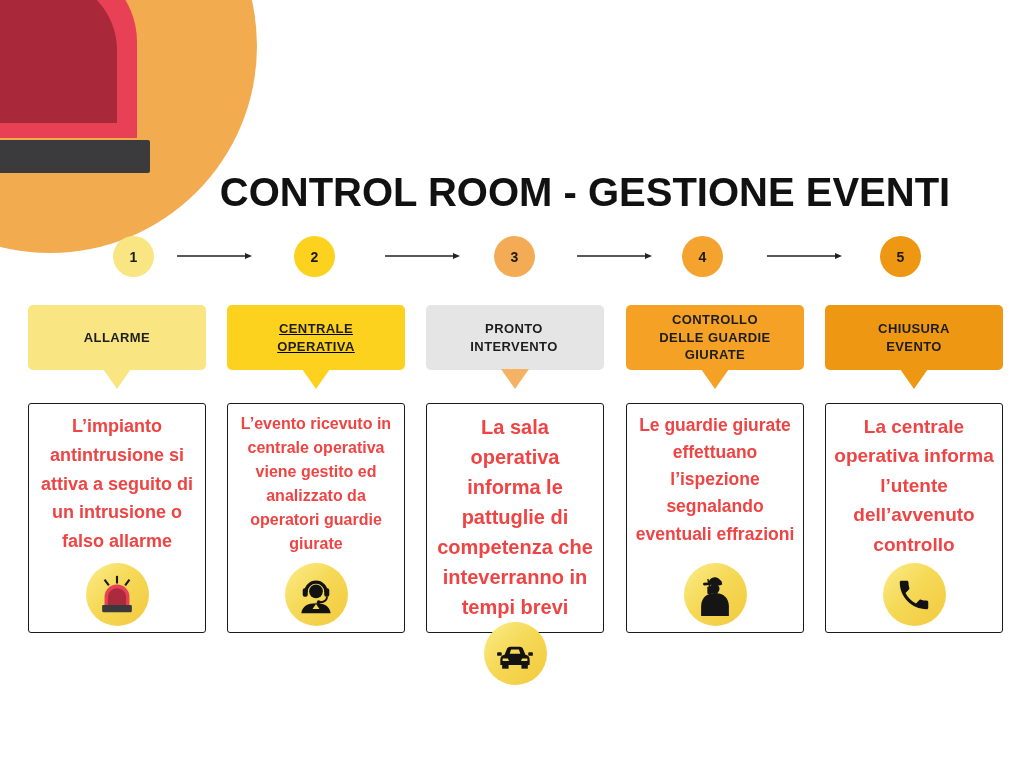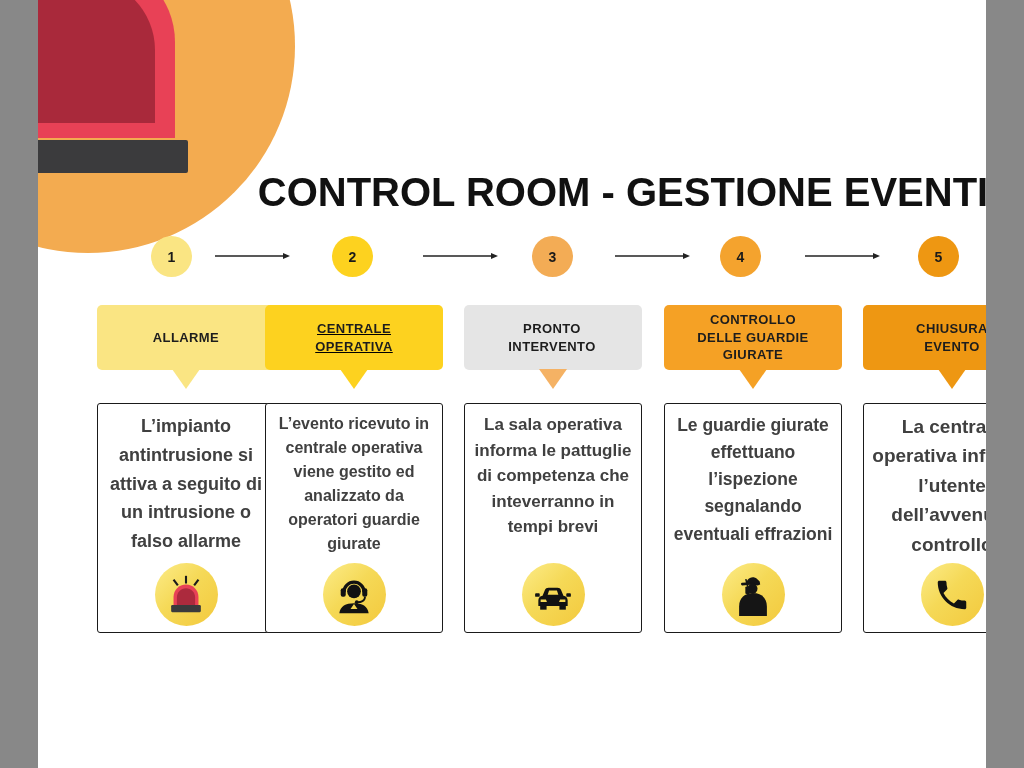--- a/index.html
+++ b/index.html
@@ -1,17 +1,17 @@
 <!DOCTYPE html>
 <html><head>
 <meta charset="utf-8">
 <style>
   html,body{margin:0;padding:0;background:#888;}
   .page{
-    position:relative; width:948px; height:768px; overflow:hidden;
+    position:relative; width:1024px; height:768px; overflow:hidden;
     background:#FFFFFF; font-family:"Liberation Sans", sans-serif;
     margin:0 auto;
   }
   
   .deco-circle{position:absolute; left:-157px; top:-161px; width:414px; height:414px; border-radius:50%;}
   .siren-outer{position:absolute; left:-28px; top:-40px; width:165px; height:178px; border-radius:82px 82px 0 0;}
   .siren-inner{position:absolute; left:-28px; top:-22px; width:145px; height:145px; border-radius:72px 72px 0 0;}
   .siren-base{position:absolute; left:-6px; top:140px; width:156px; height:33px; border-radius:2px;}
   
   .title{
@@ -23,42 +23,42 @@
   .num-circle{
     position:absolute; top:236px; width:41px; height:41px; border-radius:50%;
     display:flex; align-items:center; justify-content:center;
     font-size:14px; font-weight:bold; color:#1a1a1a;
   }
   .nc1{left:113px;} .nc2{left:294px;} .nc3{left:494px;} .nc4{left:682px;} .nc5{left:880px;}
   .arrow{position:absolute; top:251px;}
   .ar1{left:177px;} .ar2{left:385px;} .ar3{left:577px;} .ar4{left:767px;}
   
   .col{position:absolute; top:305px; width:178px; height:332px;}
-  .c1{left:28px;margin-left:31px;} .c2{left:227px;text-decoration:underline;} .c3{left:426px;} .c4{left:626px;} .c5{left:825px;}
+  .c1{left:28px;} .c2{left:227px;text-decoration:underline;} .c3{left:426px;} .c4{left:626px;} .c5{left:825px;}
   .hdr{
     position:relative; height:65px; border-radius:5px;
     display:flex; align-items:center; justify-content:center;
     text-align:center; font-size:13px; font-weight:bold; letter-spacing:.4px;
     line-height:1.35; color:#1d1d1d; padding:0 28px; box-sizing:border-box;
   }
   .tail{
     position:absolute; left:50%; top:64px; margin-left:-14px; width:0; height:0;
     border-left:14px solid transparent; border-right:14px solid transparent;
     border-top:20px solid #000;
   }
   .card{
     position:absolute; top:98px; left:0; width:178px; height:230px; box-sizing:border-box;
     background:#fff; border:1.5px solid #1a1a1a; border-radius:3px;
     display:flex; flex-direction:column; align-items:center; justify-content:space-between;
     padding:8px 8px 4px 8px;
   }
-  .card p{margin:0; text-align:center; font-weight:bold; color:#404040; line-height:1.55;}
+  .card p{margin:0; text-align:center; font-weight:bold; color:#ef4444; line-height:1.55;}
   .c1 .card p{font-size:18px; line-height:1.6;}
   .c2 .card p{font-size:16px; line-height:1.5;}
-  .c3 .card p{font-size:17px; line-height:1.5;}
+  .c3 .card p{font-size:20px; line-height:1.5;}
   .c4 .card p{font-size:17.5px;}
   .c5 .card p{font-size:19px; line-height:1.55;}
   .icon-circle{
     flex:0 0 auto; width:63px; height:63px; border-radius:50%;
     background:linear-gradient(135deg,#FCEC89 0%,#F5D957 45%,#F3C93D 100%);
     display:flex; align-items:center; justify-content:center; margin-bottom:2px;
   }
 </style>
 </head>
 <body>

